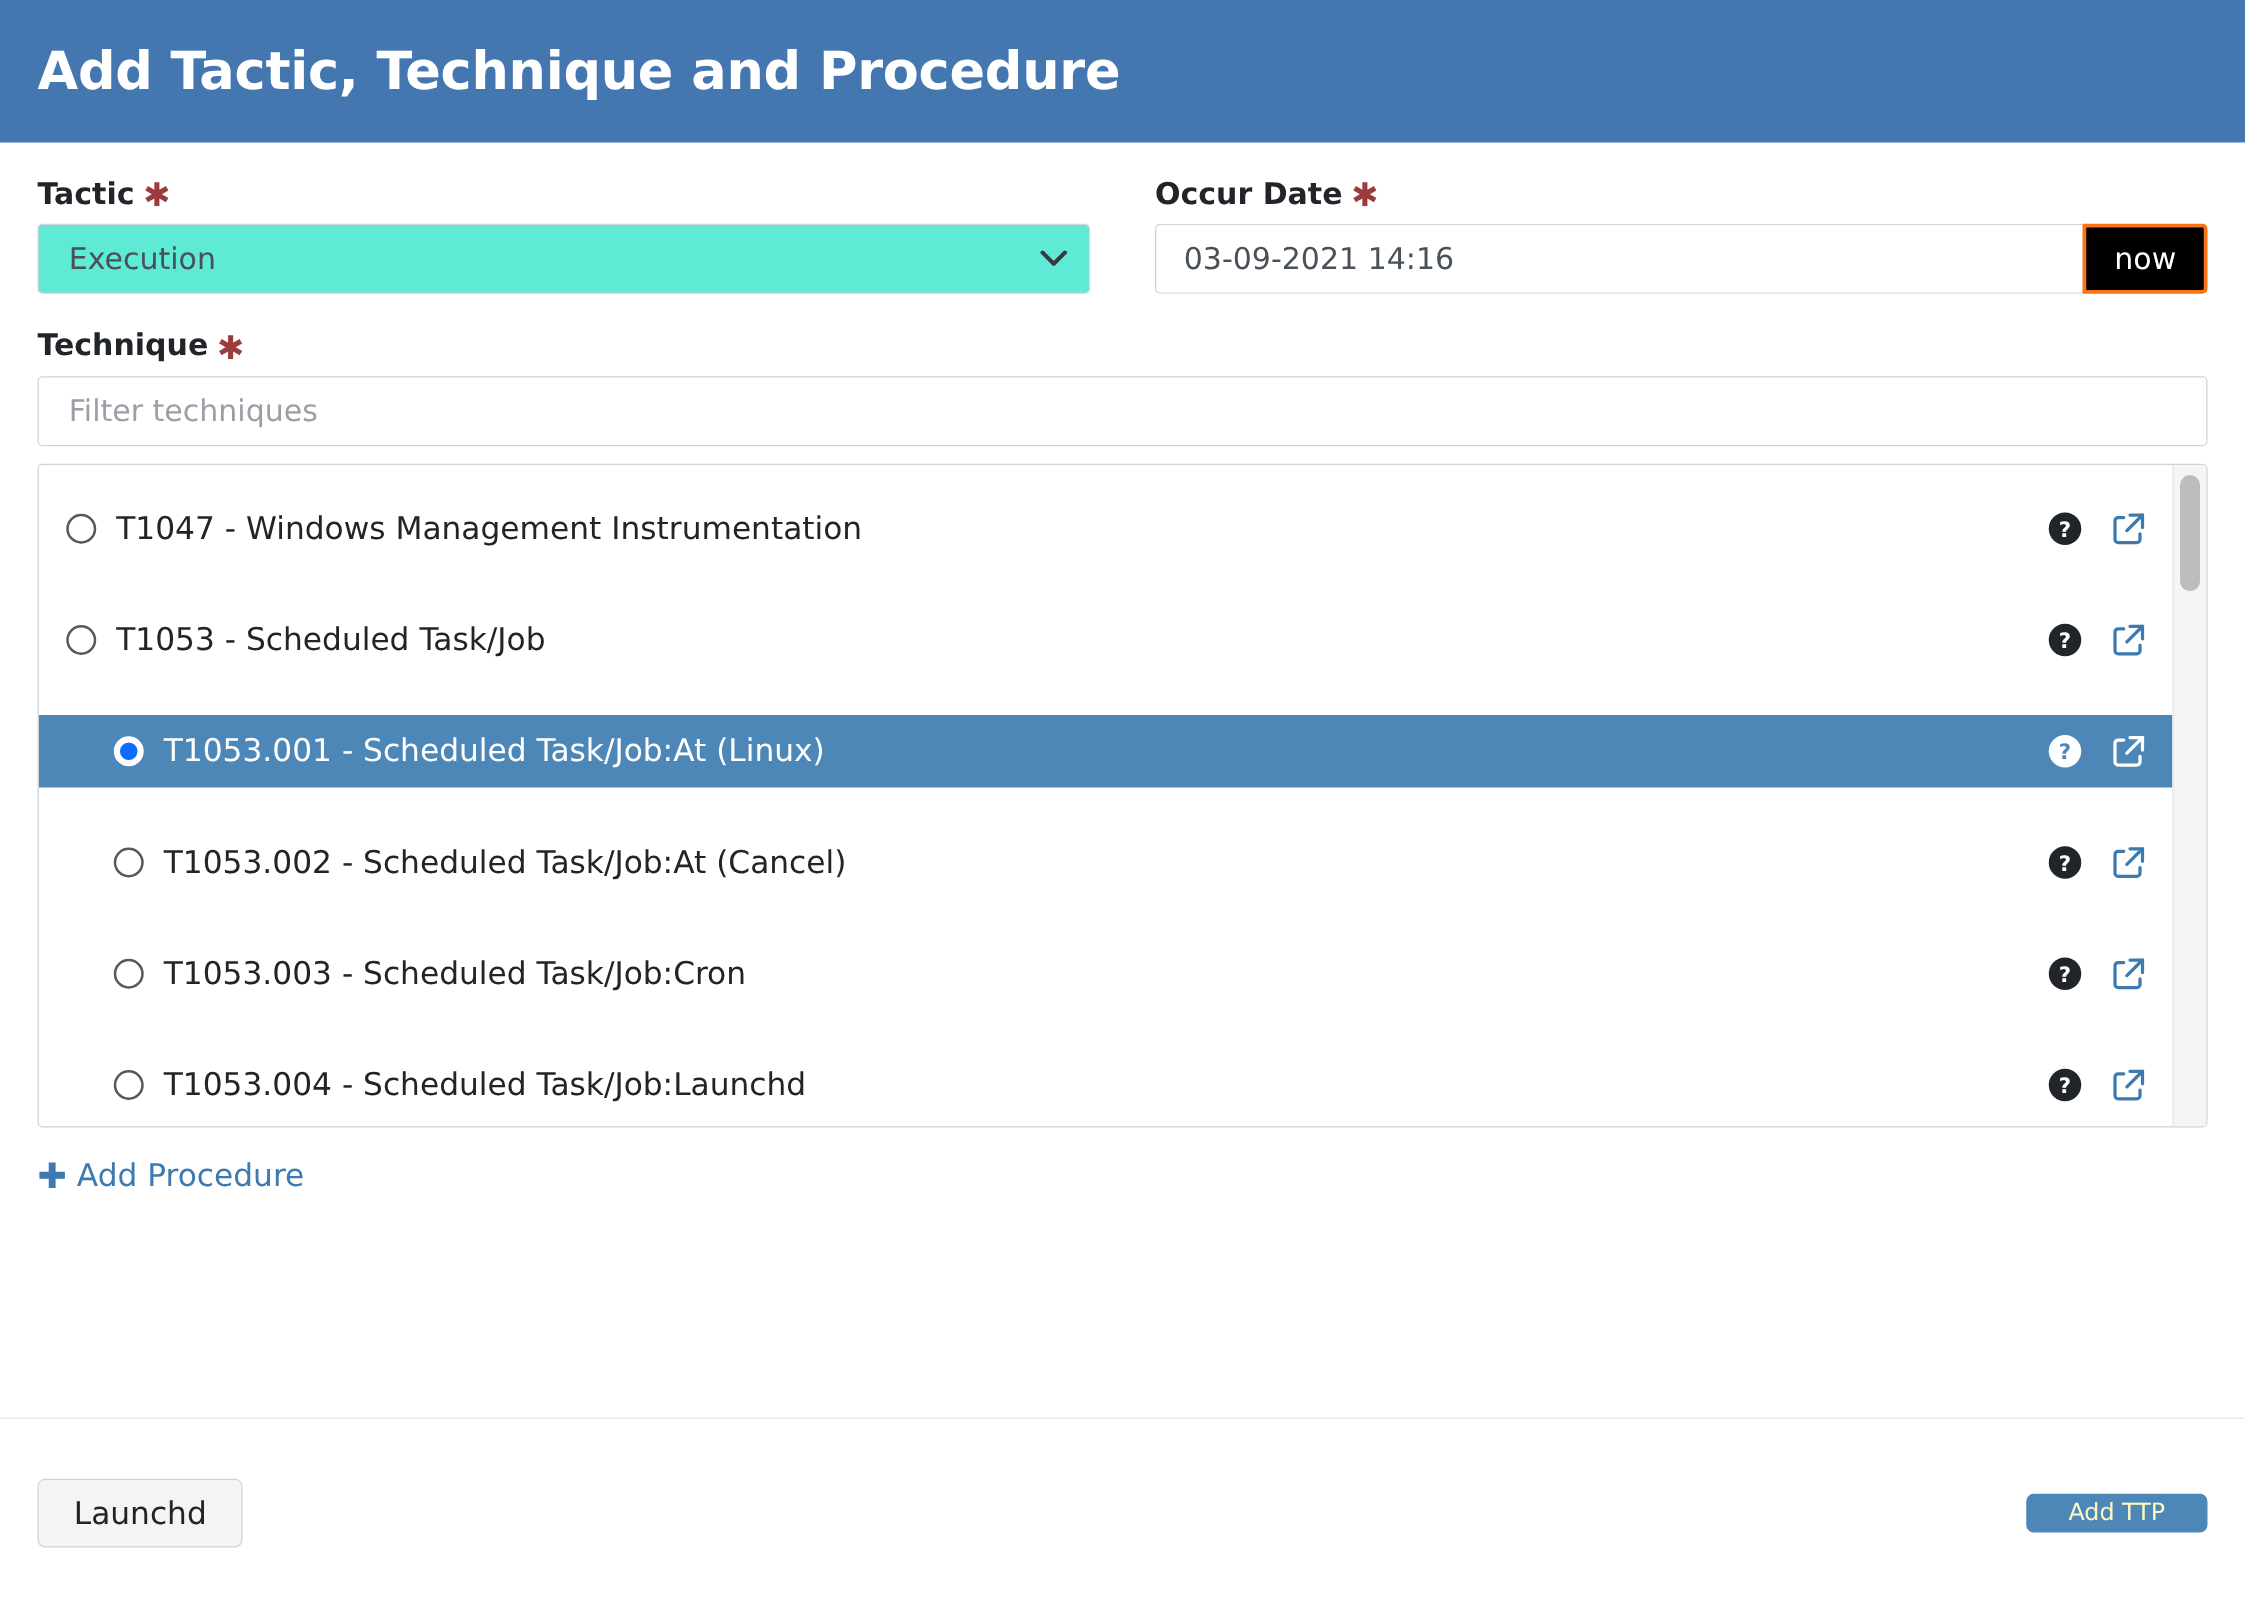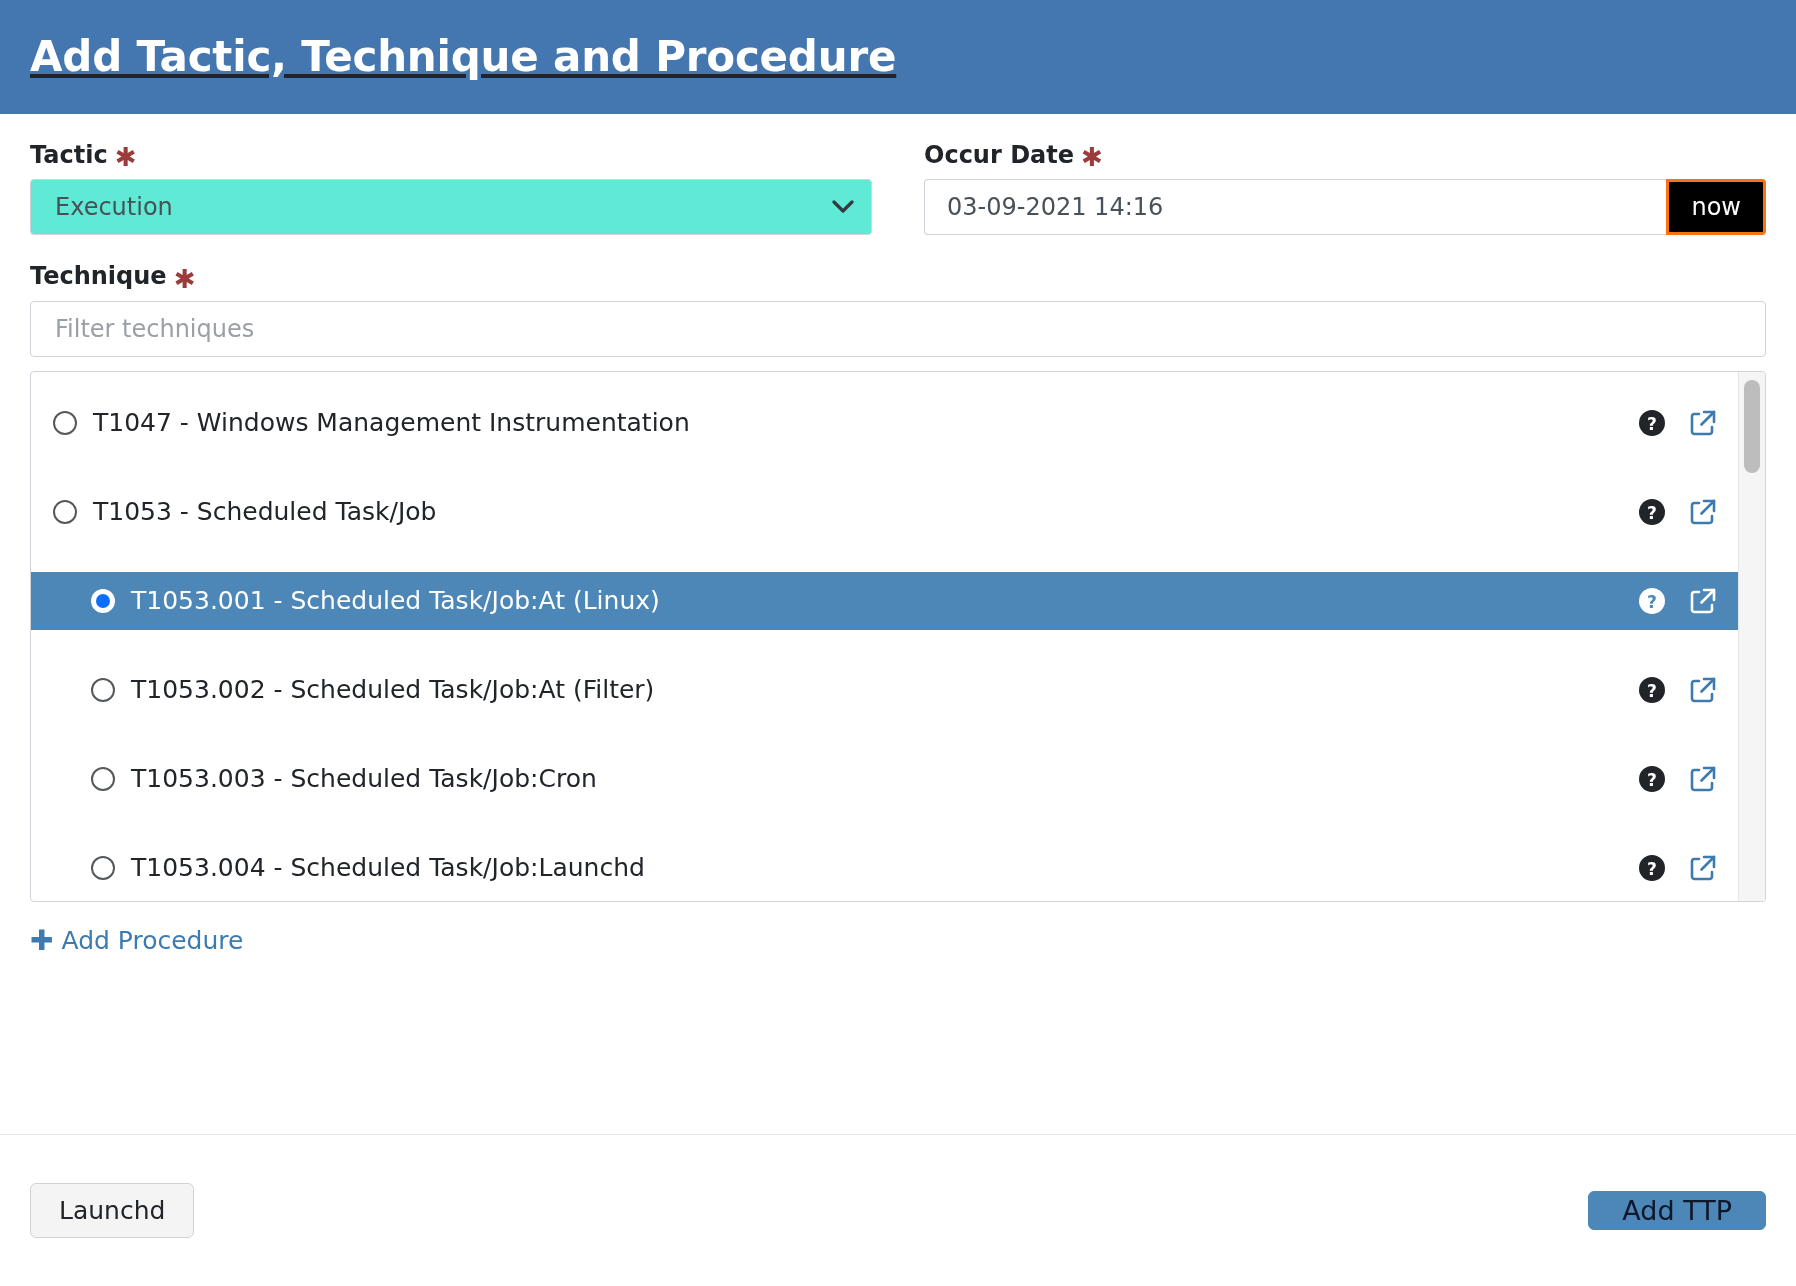--- a/index.html
+++ b/index.html
@@ -17,21 +17,20 @@
   }
 
   
   .modal-header {
     background: #4477b0;
     height: 114px;
     display: flex;
     align-items: center;
     padding: 0 30px;
     box-sizing: border-box;
-    text-decoration: underline;
   }
   .modal-title {
     color: #ffffff;
     font-size: 42px;
     font-weight: 700;
     letter-spacing: -0.2px;
     line-height: 1;
   }
 
   
@@ -292,22 +291,22 @@
     color: #212529;
     padding: 14px 28px;
     cursor: pointer;
     line-height: 1;
   }
   .btn-primary {
     background: #4d87b8;
     border: 1px solid #4d87b8;
     border-radius: 6px;
     font-family: inherit;
-    font-size: 27px;
-    color: #0f172a;
+    font-size: 19px;
+    color: #fef9c3;
     padding: 5px 33px;
     cursor: pointer;
     line-height: 1;
   }
 </style>
 </head>
 <body>
 
 <div class="modal-header">
   <div class="modal-title">Add Tactic, Technique and Procedure</div>
@@ -404,21 +403,21 @@
               <span class="ext-icon"><svg width="30" height="30" viewBox="0 0 30 30" aria-hidden="true">
                   <path d="M11 6 H6.5 A2.5 2.5 0 0 0 4 8.5 V23.5 A2.5 2.5 0 0 0 6.5 26 H21.5 A2.5 2.5 0 0 0 24 23.5 V19" fill="none" stroke="#ffffff" stroke-width="2.6" stroke-linecap="round" stroke-linejoin="round"></path>
                   <path d="M16 4 H26 V14" fill="none" stroke="#ffffff" stroke-width="2.6" stroke-linecap="round" stroke-linejoin="round"></path>
                   <path d="M26 4 L13.5 16.5" fill="none" stroke="#ffffff" stroke-width="2.6" stroke-linecap="round"></path>
                 </svg></span>
             </div>
           </div>
           <div class="list-row indent">
             <div class="row-left">
               <span class="radio"></span>
-              <span class="row-label">T1053.002 - Scheduled Task/Job:At (Filter)</span>
+              <span class="row-label">T1053.002 - Scheduled Task/Job:At (Cancel)</span>
             </div>
             <div class="row-icons">
               <span class="help-icon"><svg width="28" height="28" viewBox="0 0 28 28" aria-hidden="true">
                   <circle cx="14" cy="14" r="13" fill="#212529"></circle>
                   <text x="14" y="20.5" text-anchor="middle" font-family="DejaVu Sans, sans-serif" font-size="17" font-weight="700" fill="#ffffff">?</text>
                 </svg></span>
               <span class="ext-icon"><svg width="30" height="30" viewBox="0 0 30 30" aria-hidden="true">
                   <path d="M11 6 H6.5 A2.5 2.5 0 0 0 4 8.5 V23.5 A2.5 2.5 0 0 0 6.5 26 H21.5 A2.5 2.5 0 0 0 24 23.5 V19" fill="none" stroke="#3d7ab0" stroke-width="2.6" stroke-linecap="round" stroke-linejoin="round"></path>
                   <path d="M16 4 H26 V14" fill="none" stroke="#3d7ab0" stroke-width="2.6" stroke-linecap="round" stroke-linejoin="round"></path>
                   <path d="M26 4 L13.5 16.5" fill="none" stroke="#3d7ab0" stroke-width="2.6" stroke-linecap="round"></path>

